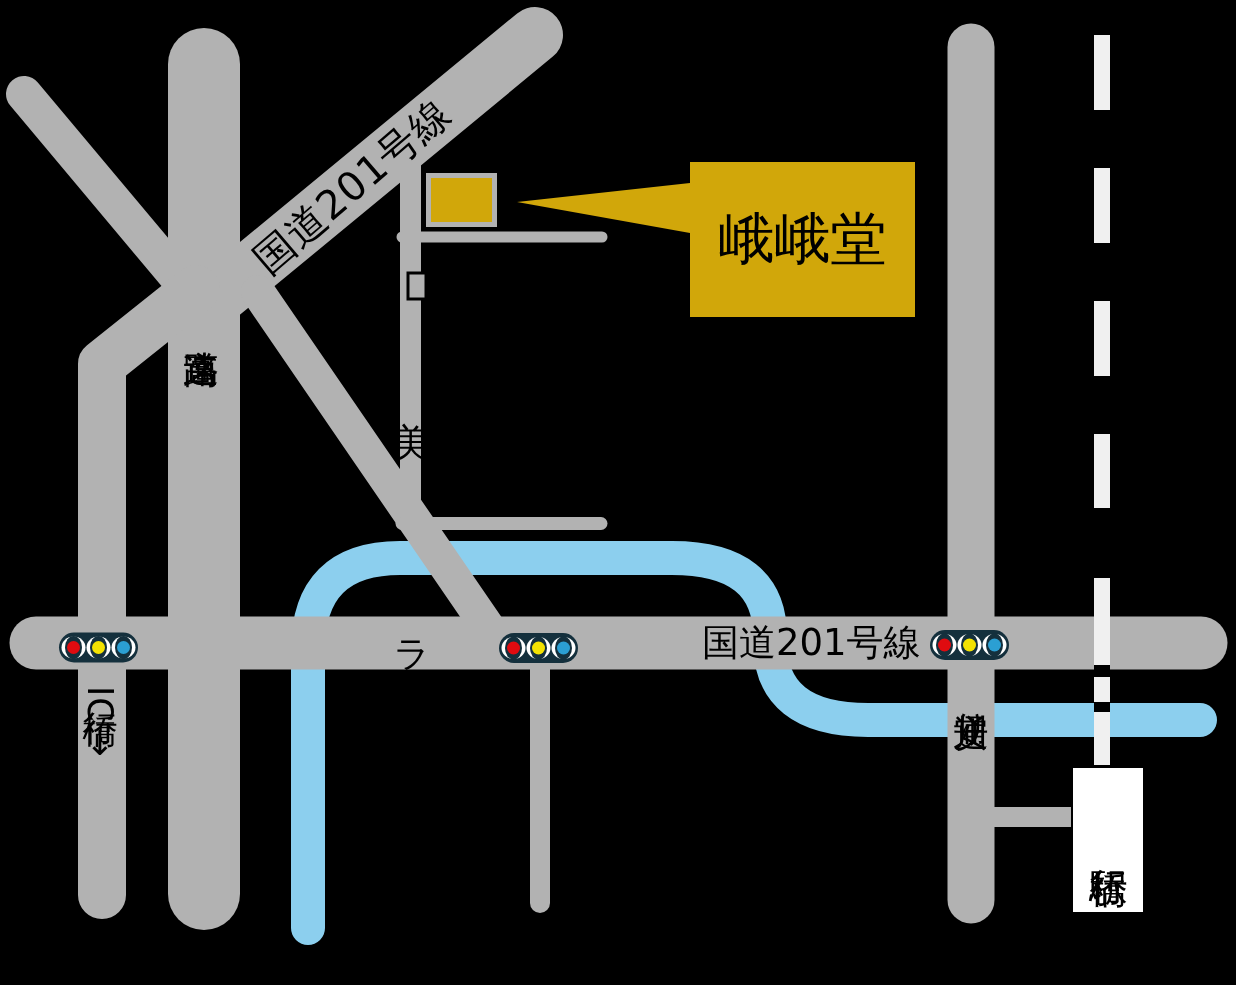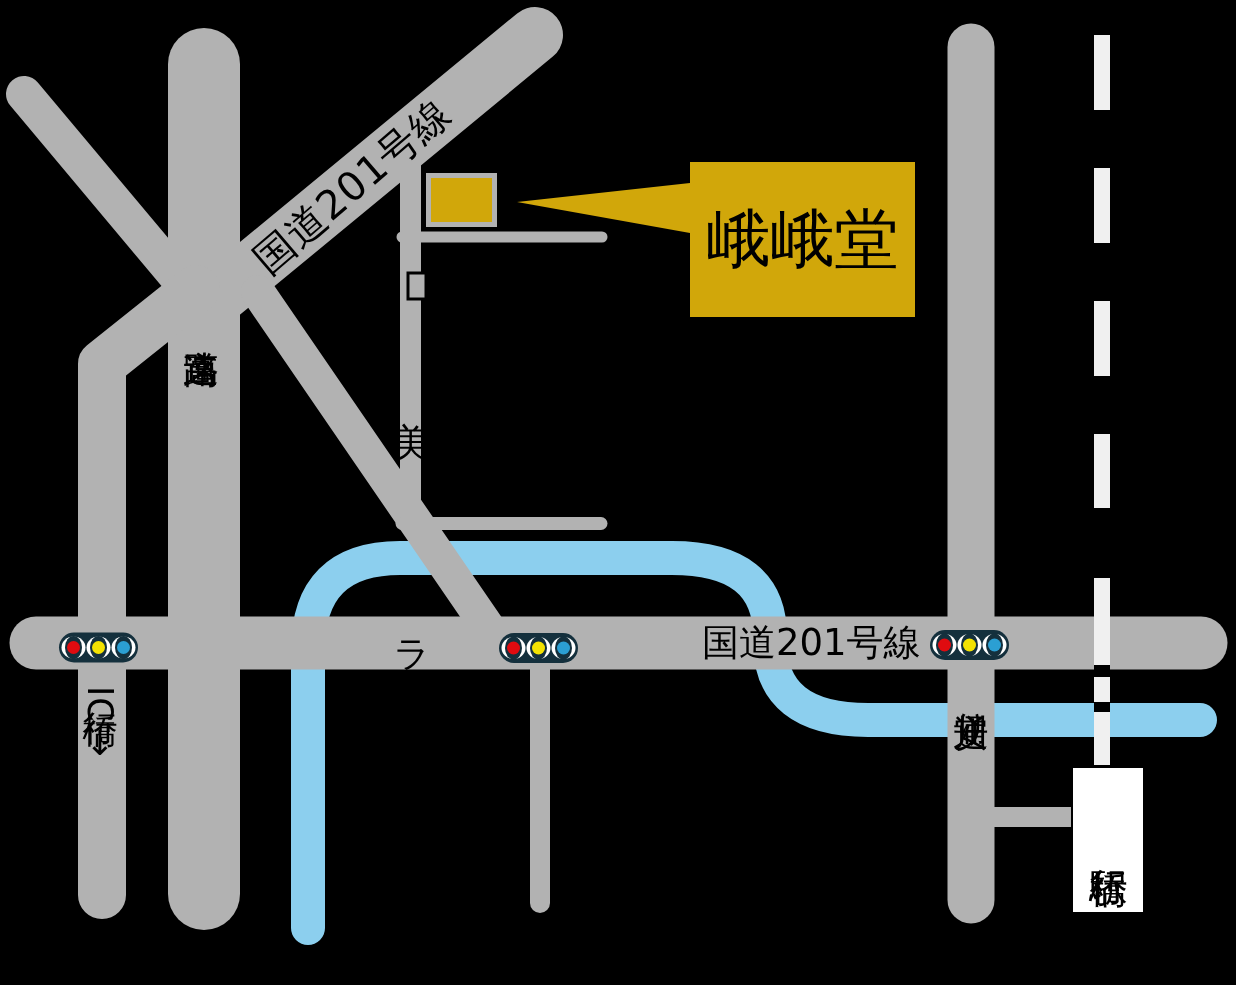--- a/index.html
+++ b/index.html
@@ -16,21 +16,21 @@
   #lbl-r201-lower{left:702px;top:623px;font-size:37px;line-height:1.1;}
   #lbl-yasukawa{left:953px;top:684px;font-size:36px;}
   #lbl-bi{left:392px;top:391px;font-size:38px;}
   #tora-clip{position:absolute;left:384px;top:616px;width:42px;height:55px;overflow:hidden;}
   #tora-clip .vtext{position:absolute;left:3px;top:-1px;font-size:36px;color:#000;}
   #station-box{position:absolute;left:1073px;top:768px;width:70px;height:144px;
       background:#fff;display:flex;align-items:center;justify-content:center;}
   #station-box .vtext{font-size:38px;color:#000;}
   #callout-box{position:absolute;left:690px;top:162px;width:225px;height:155px;
       background:#d1a70a;display:flex;align-items:center;justify-content:center;}
-  #callout-box .store-name{font-size:64px;color:#000;text-align:center;}
+  #callout-box .store-name{font-size:56px;color:#000;text-align:center;}
 </style>
 </head>
 <body>
 
 <div id="map">
 
   <svg width="1236" height="985" viewBox="0 0 1236 985">
 
     <g fill="none" stroke-linecap="round" stroke-linejoin="round">
       <path stroke="#8ccfee" stroke-width="34" d="M 308 928 L 308 650 Q 308 558 400 558 L 672 558 Q 770 558 770 636 L 770 642 Q 770 720 868 720 L 1200 720"></path>

